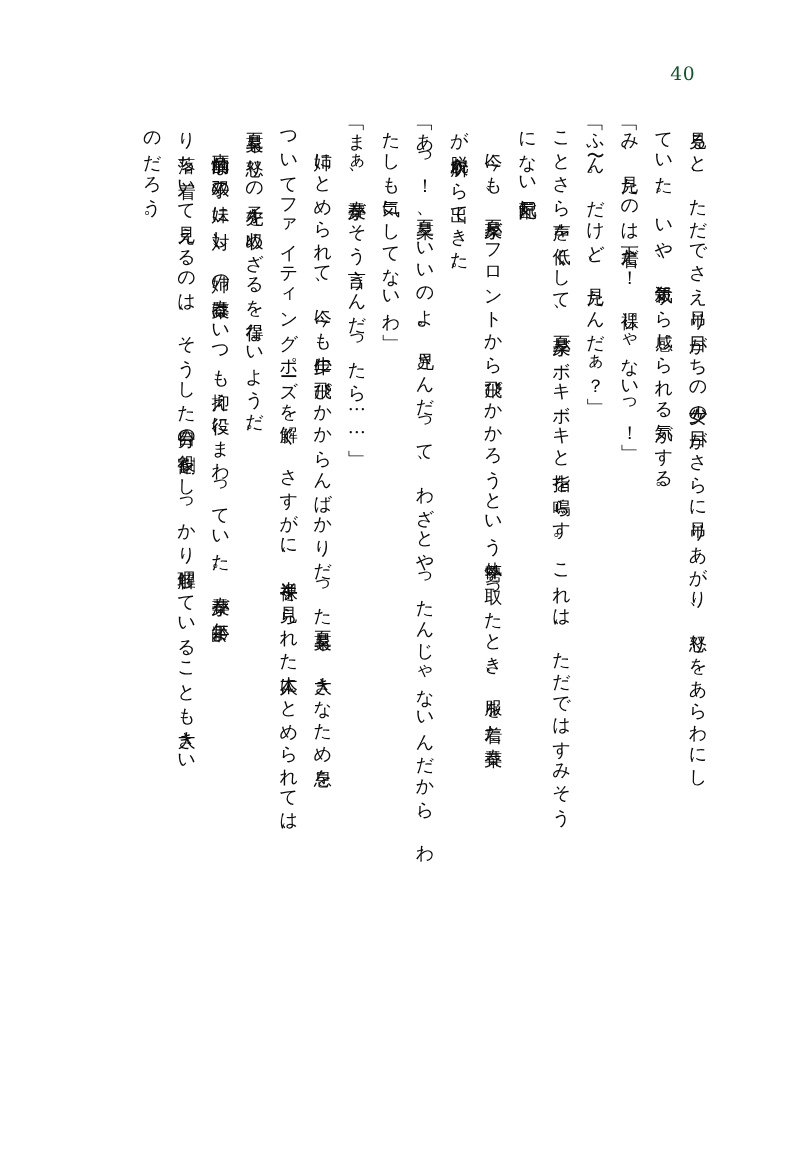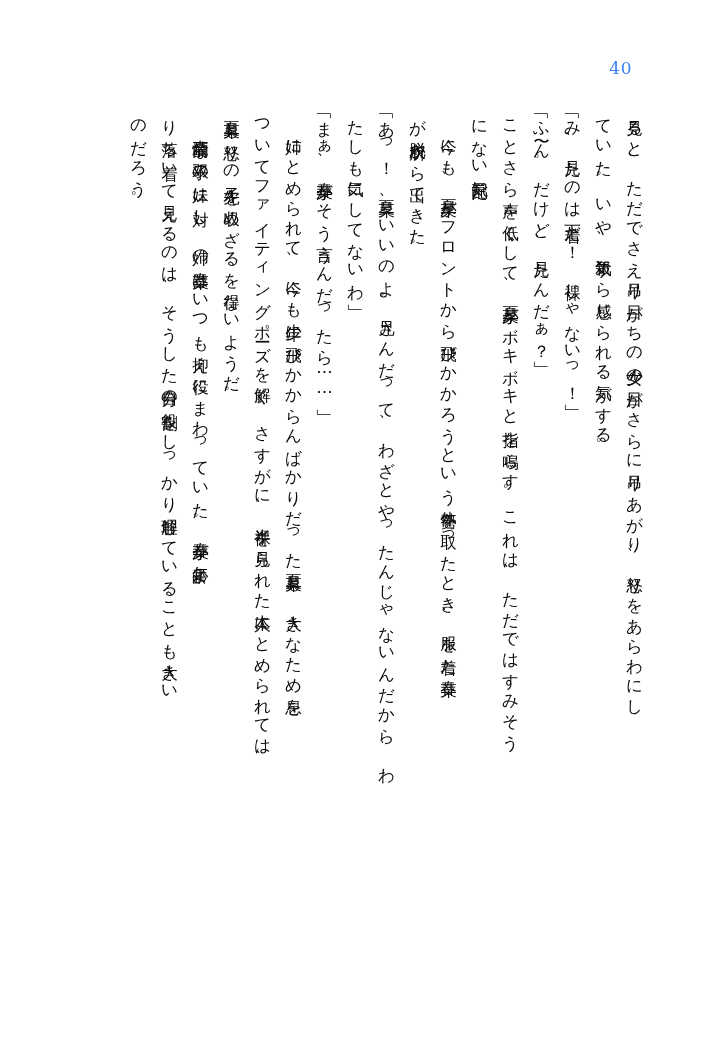--- a/index.html
+++ b/index.html
@@ -15,21 +15,21 @@
     overflow: hidden;
     font-family: "DejaVu Serif", "Liberation Serif", serif;
     color: #000000;
   }
   .page-number {
     position: absolute;
     top: 58px;
     right: 96px;
     font-size: 17px;
     font-family: "DejaVu Serif", "Liberation Serif", serif;
-    color: #3b82f6;
+    color: #14532d;
     letter-spacing: 0.5px;
   }
   .body-text {
     position: absolute;
     top: 108px;
     right: 86px;
     left: 86px;
     height: 855px;
     display: flex;
     flex-direction: row-reverse;

